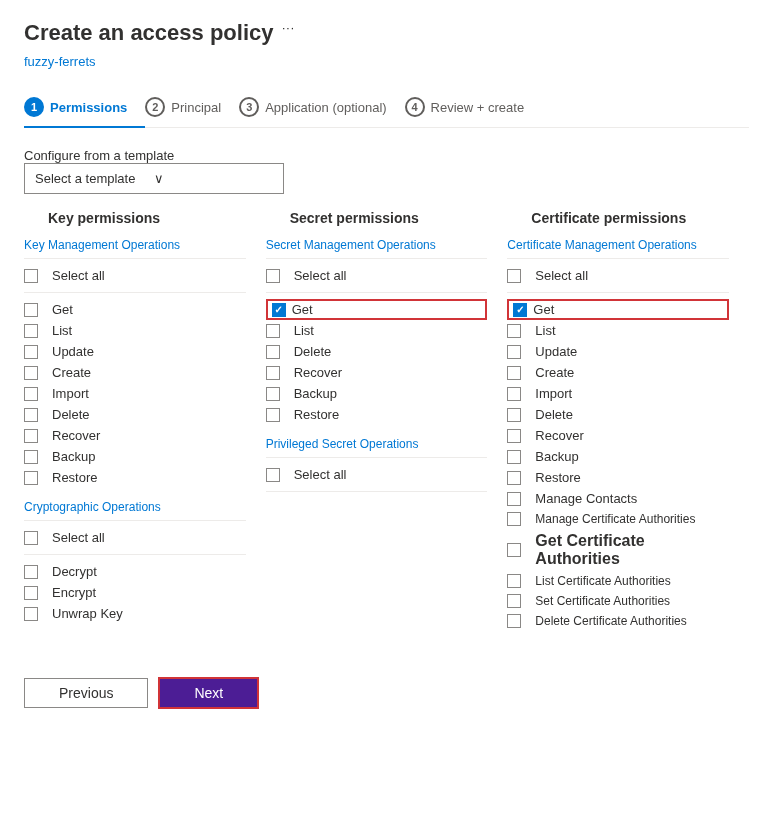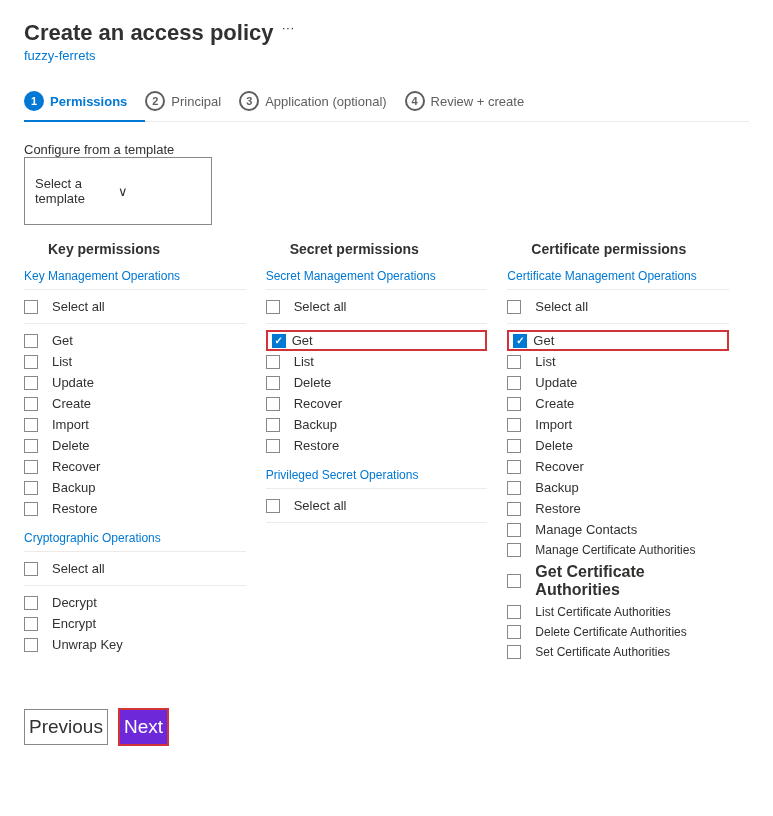--- a/index.html
+++ b/index.html
@@ -1,43 +1,43 @@
 <!DOCTYPE html>
 <html><head>
   <meta charset="utf-8">
   <style>
     * { box-sizing: border-box; margin: 0; padding: 0; }
     body { font-family: 'Segoe UI', Arial, sans-serif; font-size: 13px; color: #323130; background: #fff; }
     .page { padding: 20px 24px; max-width: 773px; }
     .page-title { font-size: 22px; font-weight: 600; color: #323130; display: flex; align-items: center; gap: 8px; }
-    .breadcrumb { color: #0078d4; font-size: 13px; margin-top: 2px; cursor: pointer; }
+    .breadcrumb { color: #0078d4; font-size: 13px; margin-top: 8px; cursor: pointer; }
     .steps { display: flex; align-items: center; gap: 0; margin: 18px 0 0 0; border-bottom: 1px solid #edebe9; padding-bottom: 0; }
     .step { display: flex; align-items: center; gap: 6px; padding: 10px 18px 10px 0; font-size: 13px; color: #605e5c; cursor: pointer; position: relative; }
     .step.active { color: #0078d4; font-weight: 600; }
     .step.active::after { content: ''; position: absolute; bottom: -1px; left: 0; right: 0; height: 2px; background: #0078d4; }
     .step-num { width: 20px; height: 20px; border-radius: 50%; border: 2px solid #605e5c; display: flex; align-items: center; justify-content: center; font-size: 11px; font-weight: 600; flex-shrink: 0; }
     .step.active .step-num { background: #0078d4; border-color: #0078d4; color: #fff; }
     .template-section { margin: 20px 0 16px 0; }
     .template-label { font-size: 13px; color: #323130; margin-bottom: 0; }
-    .template-select { display: flex; align-items: center; border: 1px solid #8a8886; padding: 18px 10px; width: 188px; cursor: pointer; background: #fff; }
+    .template-select { display: flex; align-items: center; border: 1px solid #8a8886; padding: 7px 10px; width: 260px; cursor: pointer; background: #fff; }
     .template-select span { flex: 1; color: #323130; }
     .template-select .chevron { color: #323130; }
     .permissions-grid { display: grid; grid-template-columns: 1fr 1fr 1fr; gap: 0; margin-top: 10px; }
     .perm-col { padding-right: 20px; }
     .perm-col-title { font-size: 14px; font-weight: 700; color: #323130; margin-bottom: 10px; margin-left: 24px; }
     .perm-section-title { font-size: 12px; color: #0078d4; margin: 12px 0 6px 0; }
     .perm-item { display: flex; align-items: center; gap: 14px; padding: 3px 0; font-size: 13px; }
     .perm-item label { cursor: pointer; color: #323130; }
     .checkbox { width: 14px; height: 14px; border: 1px solid #8a8886; background: #fff; flex-shrink: 0; display: flex; align-items: center; justify-content: center; cursor: pointer; }
     .checkbox.checked { background: #0078d4; border-color: #0078d4; }
     .checkbox.checked::after { content: '✓'; color: #fff; font-size: 10px; font-weight: 700; }
     .divider { border: none; border-top: 1px solid #edebe9; margin: 6px 0; }
     .footer { display: flex; align-items: center; gap: 10px; margin-top: 30px; padding-top: 16px; }
-    .btn { padding: 6px 4px; font-size: 19px; border: 1px solid #8a8886; cursor: pointer; background: #fff; color: #323130; }
-    .btn-primary { background: #6d28d9; color: #fff; border-color: #0078d4; }
+    .btn { padding: 6px 34px; font-size: 14px; border: 1px solid #8a8886; cursor: pointer; background: #fff; color: #323130; }
+    .btn-primary { background: #4c1d95; color: #fff; border-color: #0078d4; }
     .highlighted-row { display: flex; align-items: center; gap: 6px; padding: 1px 4px; border: 2px solid #d13438; }
   </style>
 </head>
 <body>
 
 <div class="page">
   <div style="display:flex; align-items:flex-start; gap:8px;">
     <span class="page-title">Create an access policy</span>
     <span class="ellipsis">···</span>
   </div>
@@ -238,25 +238,25 @@
       <div class="perm-item">
         <div class="checkbox"></div>
         <label style="font-size:16px;font-weight:bold;">Get Certificate Authorities</label>
       </div>
       <div class="perm-item">
         <div class="checkbox"></div>
         <label style="font-size:12px;">List Certificate Authorities</label>
       </div>
       <div class="perm-item">
         <div class="checkbox"></div>
+        <label style="font-size:12px;">Set Certificate Authorities</label>
+      </div>
+      <div class="perm-item">
+        <div class="checkbox"></div>
         <label style="font-size:12px;">Delete Certificate Authorities</label>
-      </div>
-      <div class="perm-item">
-        <div class="checkbox"></div>
-        <label style="font-size:12px;">Set Certificate Authorities</label>
       </div>
     </div>
 
   </div>
 
   <div class="footer">
     <button class="btn">Previous</button>
     <button class="btn btn-primary" style="border: 2px solid #d13438;">Next</button>
   </div>
 </div>

